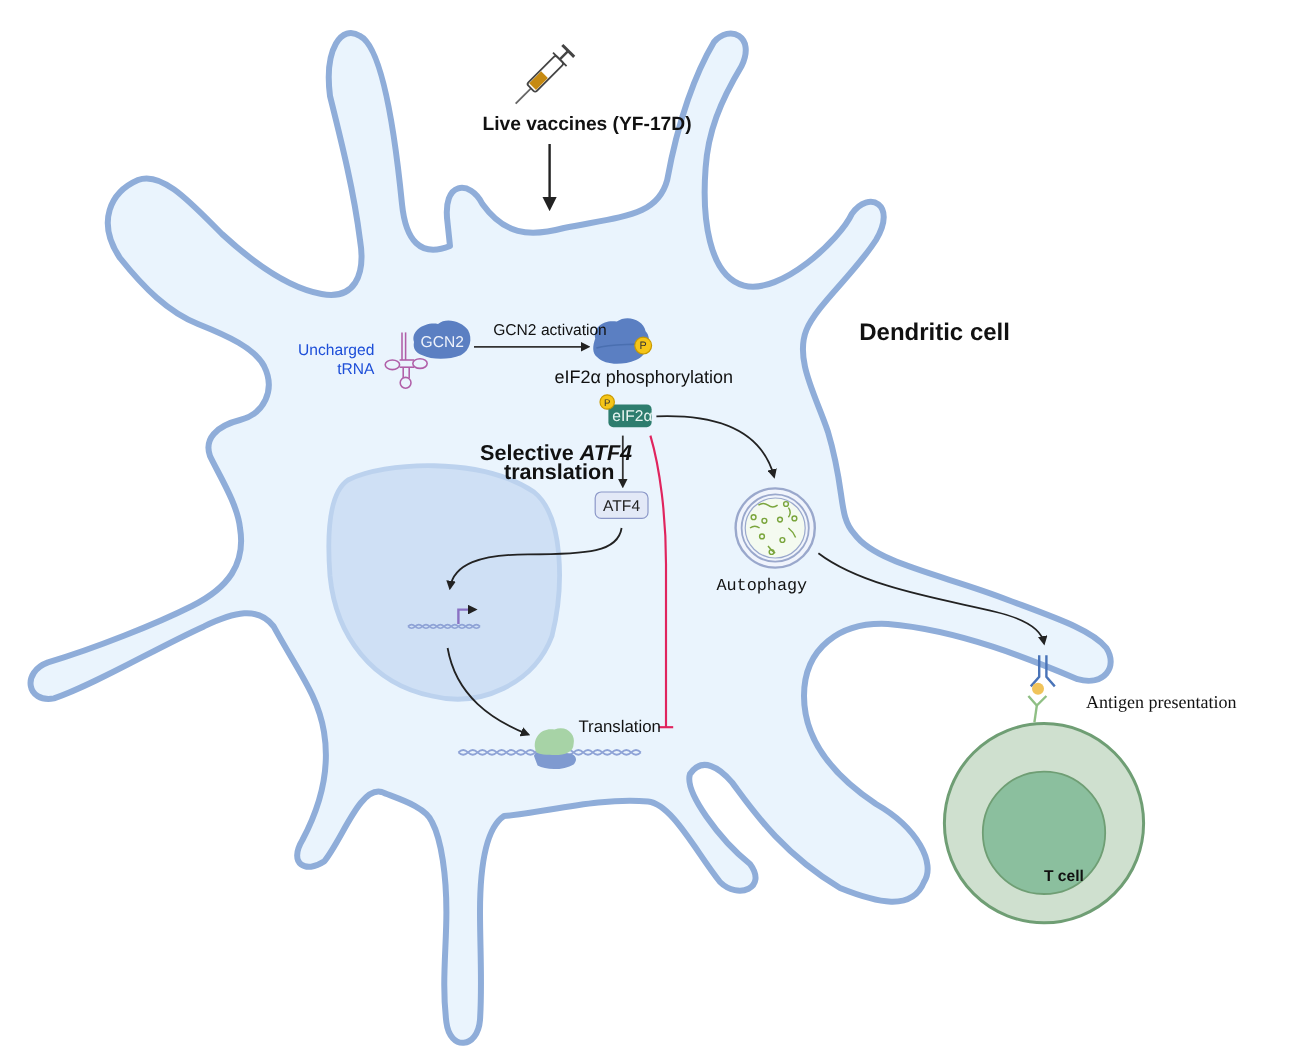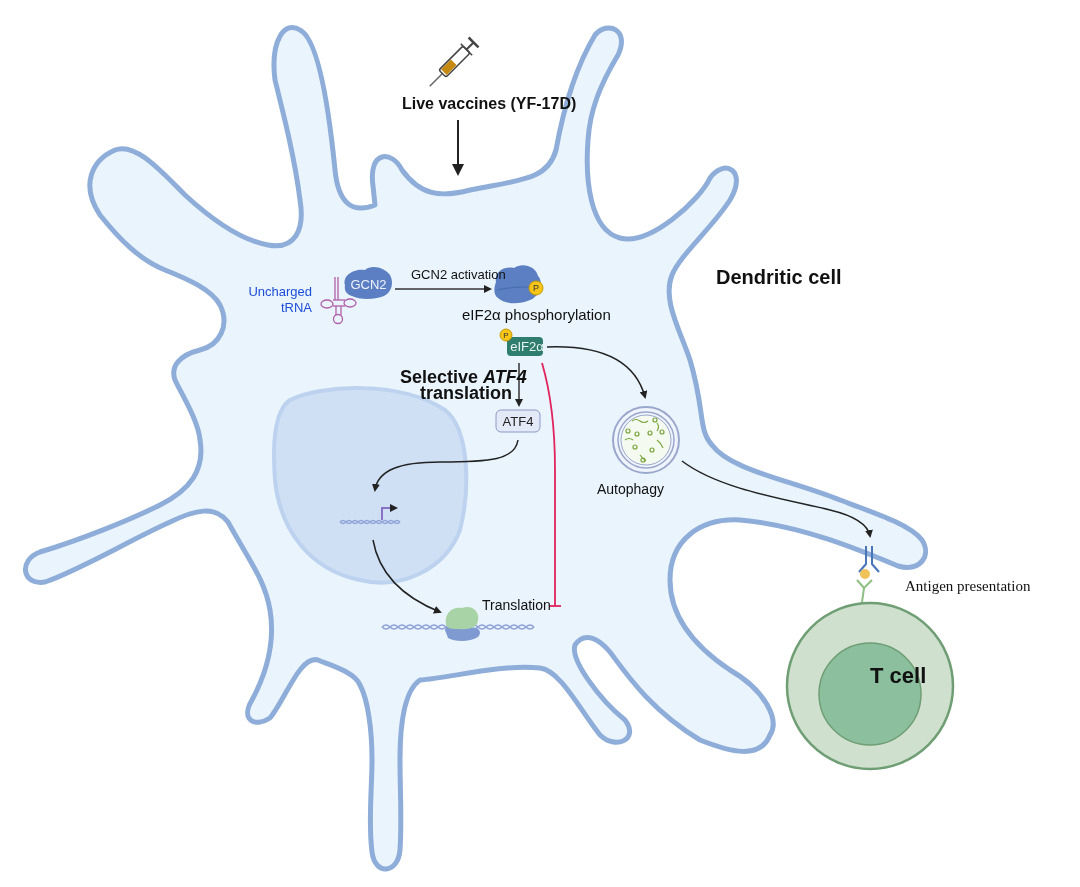--- a/index.html
+++ b/index.html
@@ -199,16 +199,16 @@
 <div class="lbl t15" style="left:438px; top:307px;margin-left:24px;">eIF2α phosphorylation</div>
 
 <div class="box" style="left:500px; top:329px; width:12px; height:12px; font-size:8px; color:#333;">P</div>
 <div class="box t13" style="left:507px; top:337px; width:40px; height:19px; color:#e8f5f1;">eIF2α</div>
 
 <div class="lbl t12 right" style="left:400px; top:368px; width:112px;"><span>Selective</span> <i>ATF4</i></div>
 <div class="lbl t12 right" style="left:400px; top:384px; width:112px;">translation</div>
 
 <div class="box t13" style="left:496px; top:410px; width:44px; height:22px; color:#222;">ATF4</div>
 
-<div class="lbl t14" style="left:597px; top:482px;">Autophagy</div>
+<div class="lbl t14" style="left:597px; top:482px;font-family:Liberation Mono, monospace;">Autophagy</div>
 <div class="lbl t14" style="left:482px; top:598px;">Translation</div>
 <div class="lbl t15" style="left:905px; top:578px;font-family:Liberation Serif, serif;">Antigen presentation</div>
-<div class="lbl bold" style="left:838px; top:664px; font-size:22px;">T cell</div>
+<div class="lbl bold" style="left:838px; top:723px; font-size:13px;">T cell</div>
 
 </body></html>

